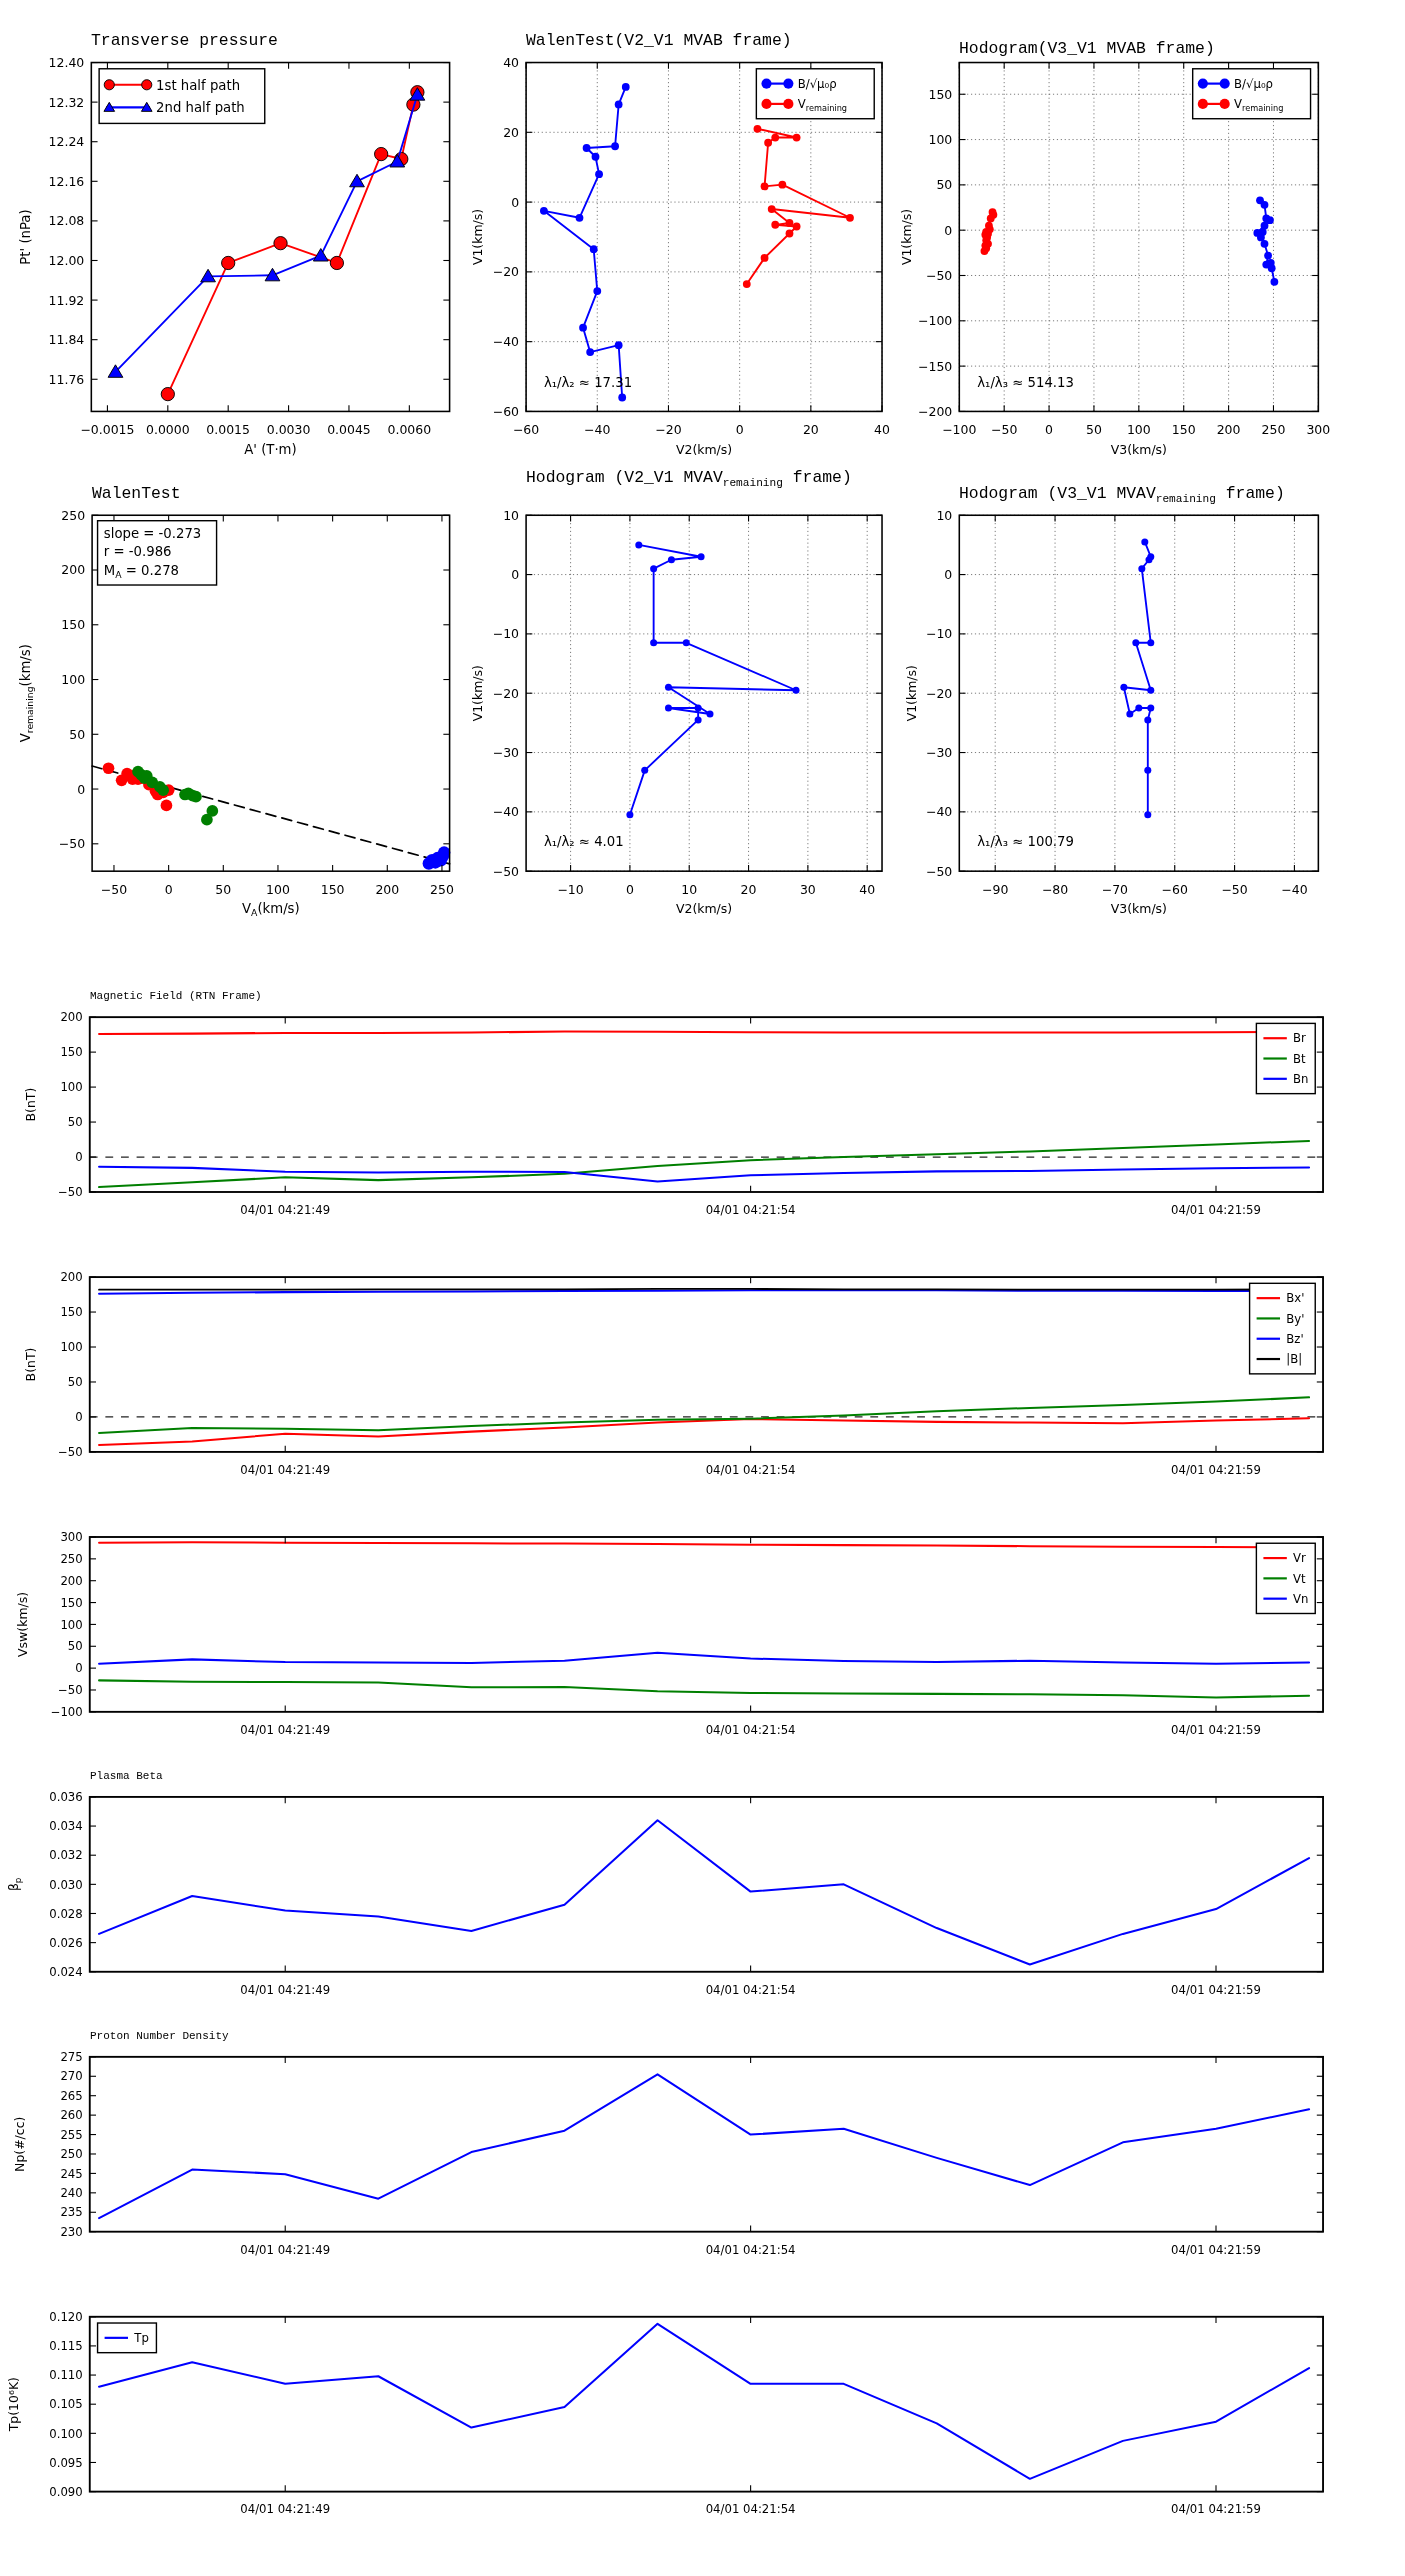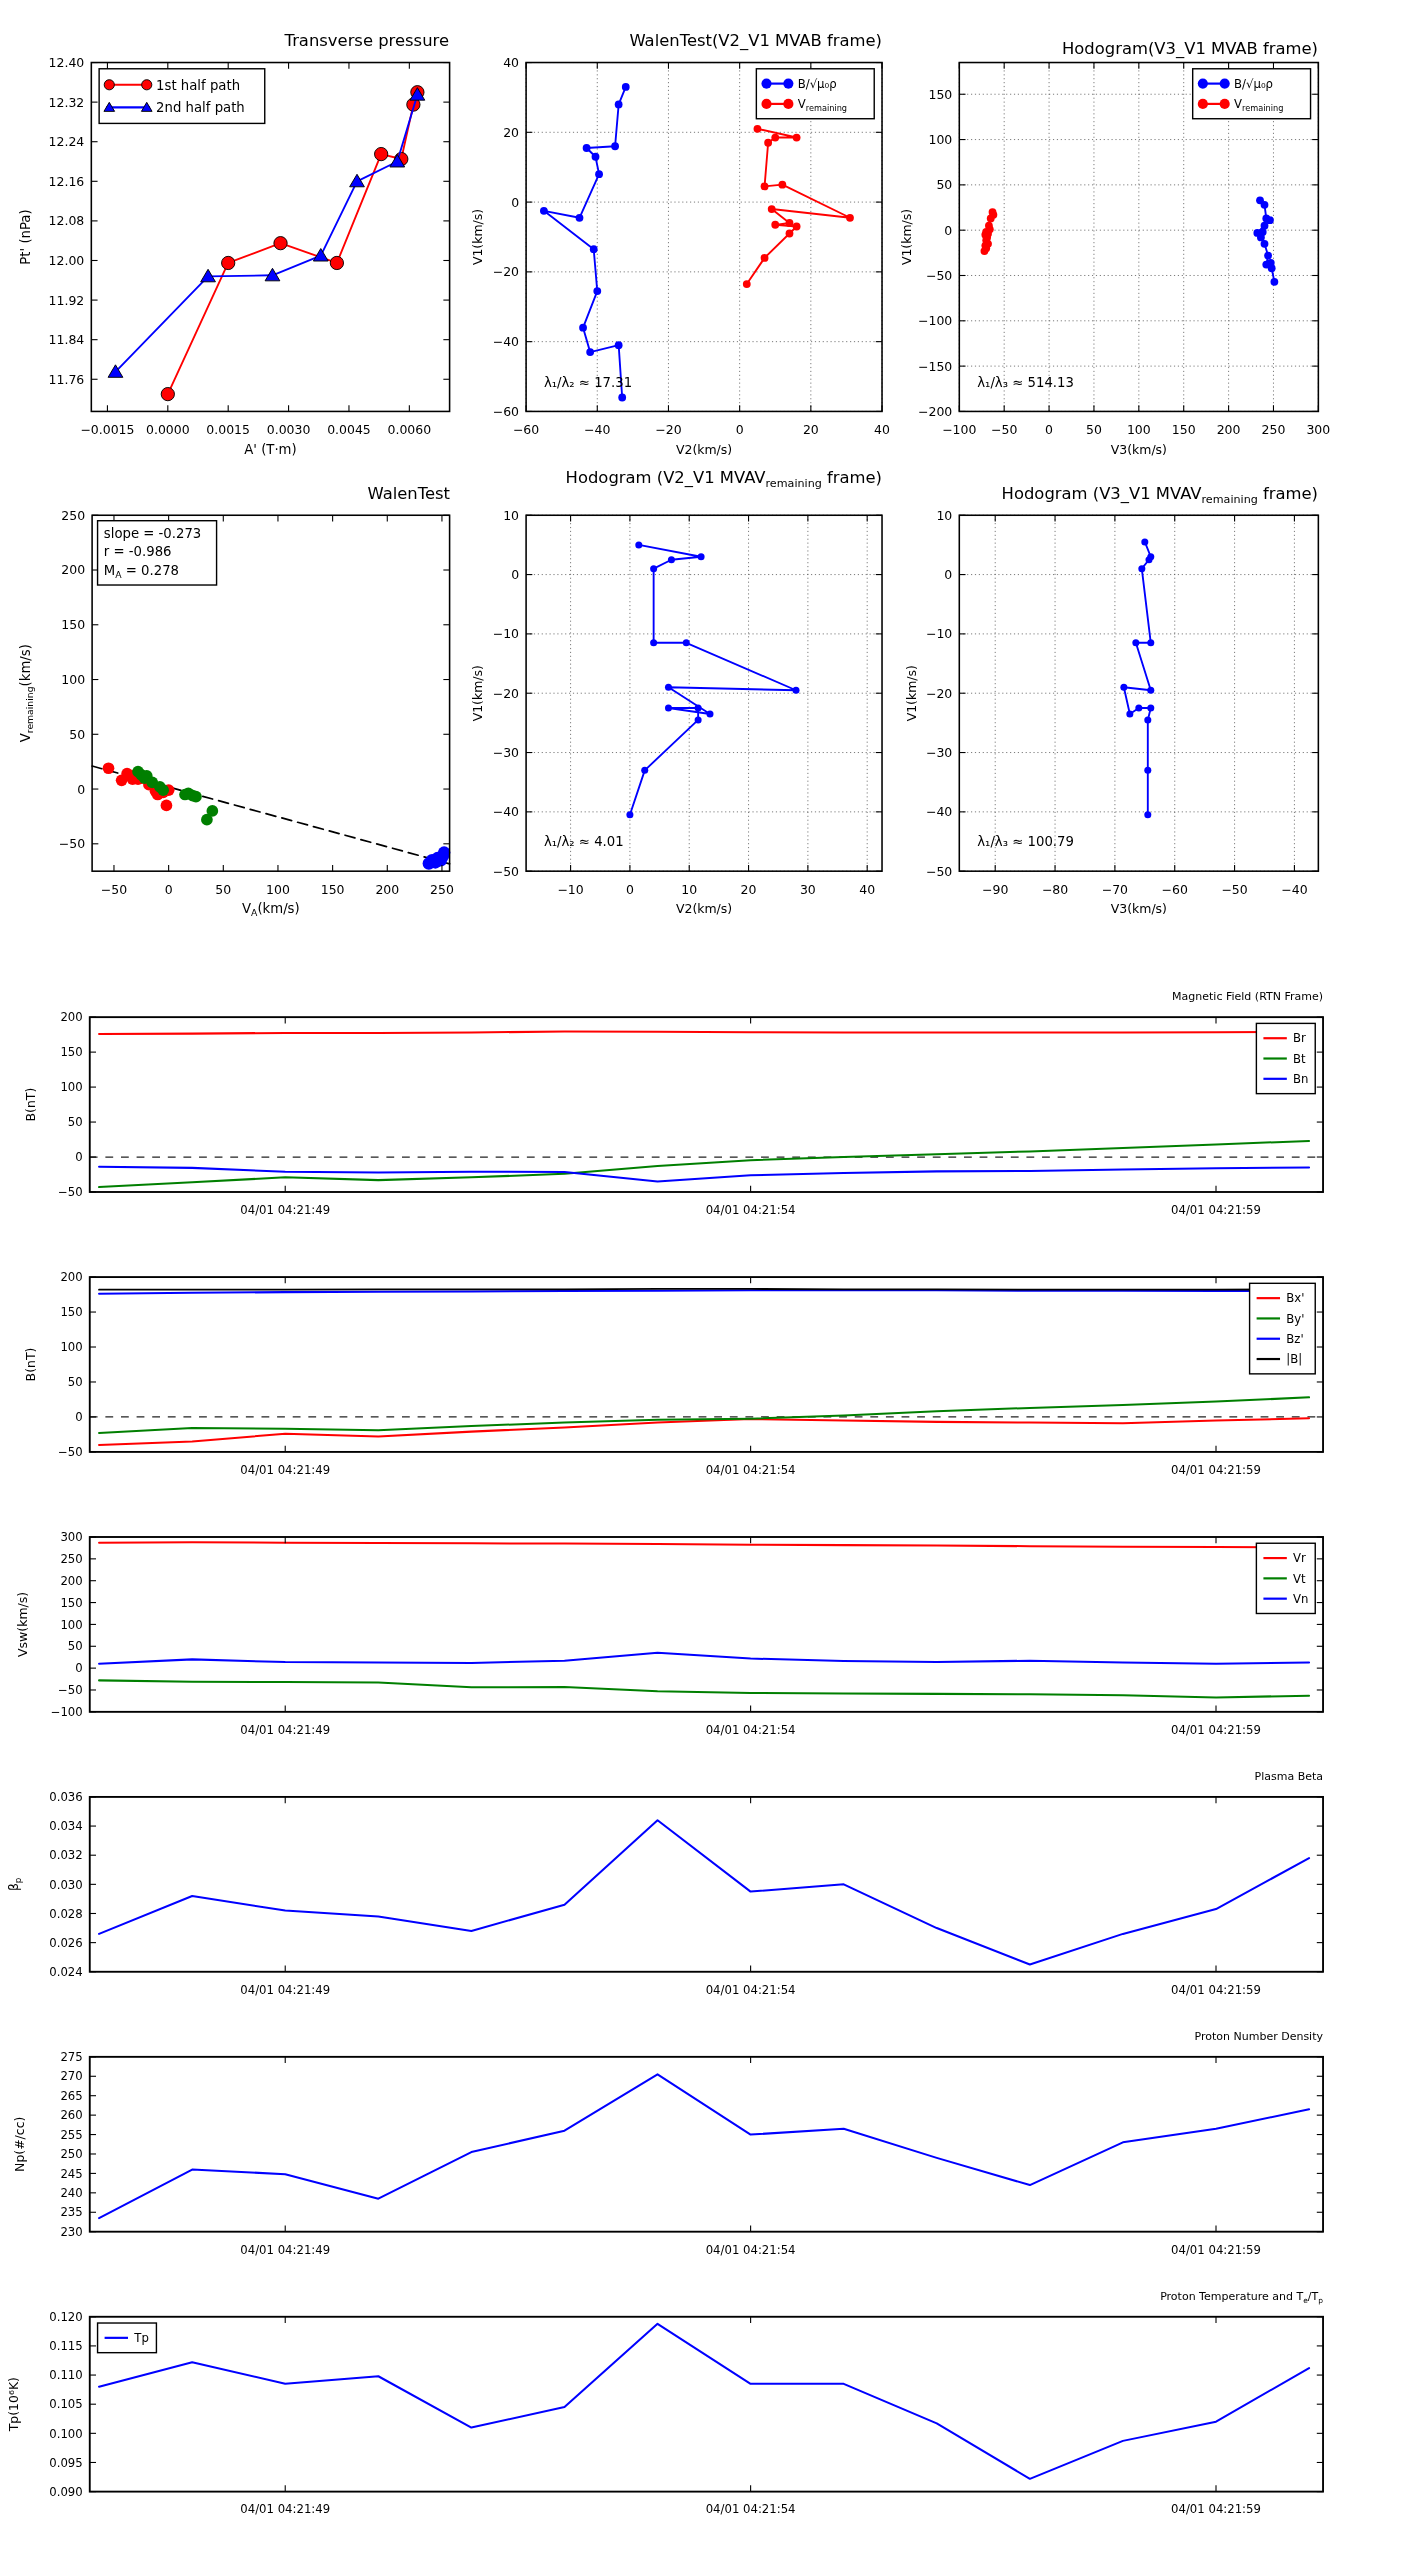--- a/index.html
+++ b/index.html
@@ -1,19 +1,19 @@
 <!DOCTYPE html>
 <html style="font-size:12.5px"><head>
 <meta charset="utf-8">
 <style>
   html,body { margin:0; padding:0; background:#fff; }
   .page { position:relative; width:1405px; height:2576px; background:#ffffff;
           font-family:"DejaVu Sans", sans-serif; color:#000; overflow:hidden; }
   #chart-svg { position:absolute; left:0; top:0; }
-  .ptitle { position:absolute; text-align:right; white-space:nowrap; }
+  .ptitle { position:absolute; text-align:left; white-space:nowrap;font-family:Liberation Mono, monospace; }
   .t-row { font-size:16.4px; }
   .t-ts  { font-size:11px; }
   sub { font-size:68%; }
 </style>
 </head>
 <body>
 
 <div class="page">
   <svg id="chart-svg" width="1405" height="2576" viewBox="0 0 1800 3300">
       <g>
@@ -788,15 +788,14 @@
 
   <div class="ptitle t-row" style="left:91px; top:31px; width:358px;">Transverse pressure</div>
   <div class="ptitle t-row" style="left:526px; top:31px; width:356px;">WalenTest(V2_V1 MVAB frame)</div>
   <div class="ptitle t-row" style="left:959px; top:31px; width:359px;margin-top:8px;">Hodogram(V3_V1 MVAB frame)</div>
   <div class="ptitle t-row" style="left:92px; top:484px; width:358px;">WalenTest</div>
   <div class="ptitle t-row" style="left:526px; top:468px; width:356px;">Hodogram (V2_V1 MVAV<sub>remaining</sub> frame)</div>
   <div class="ptitle t-row" style="left:959px; top:484px; width:359px;">Hodogram (V3_V1 MVAV<sub>remaining</sub> frame)</div>
   <div class="ptitle t-ts" style="left:90px; top:990px; width:1233px;">Magnetic Field (RTN Frame)</div>
   <div class="ptitle t-ts" style="left:90px; top:1770px; width:1233px;">Plasma Beta</div>
   <div class="ptitle t-ts" style="left:90px; top:2030px; width:1233px;">Proton Number Density</div>
-  <div class="ptitle t-ts" style="left:90px; top:2290px; width:1233px;">Proton Temperature and T<sub>e</sub>/T<sub>p</sub></div>
 </div>
 
 
 </body></html>

